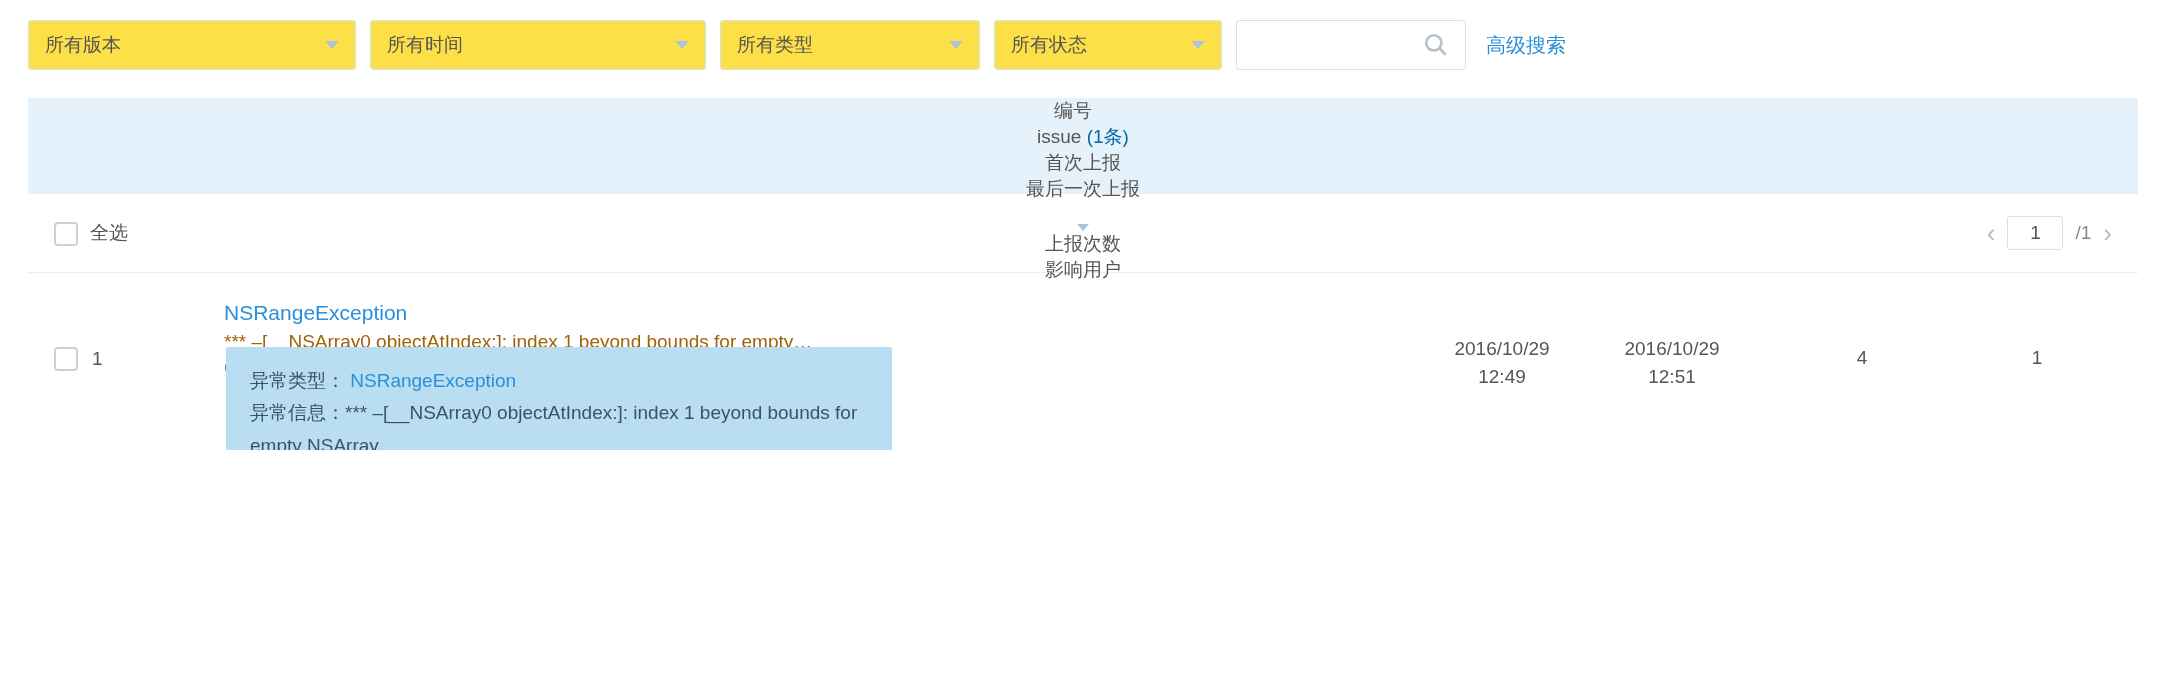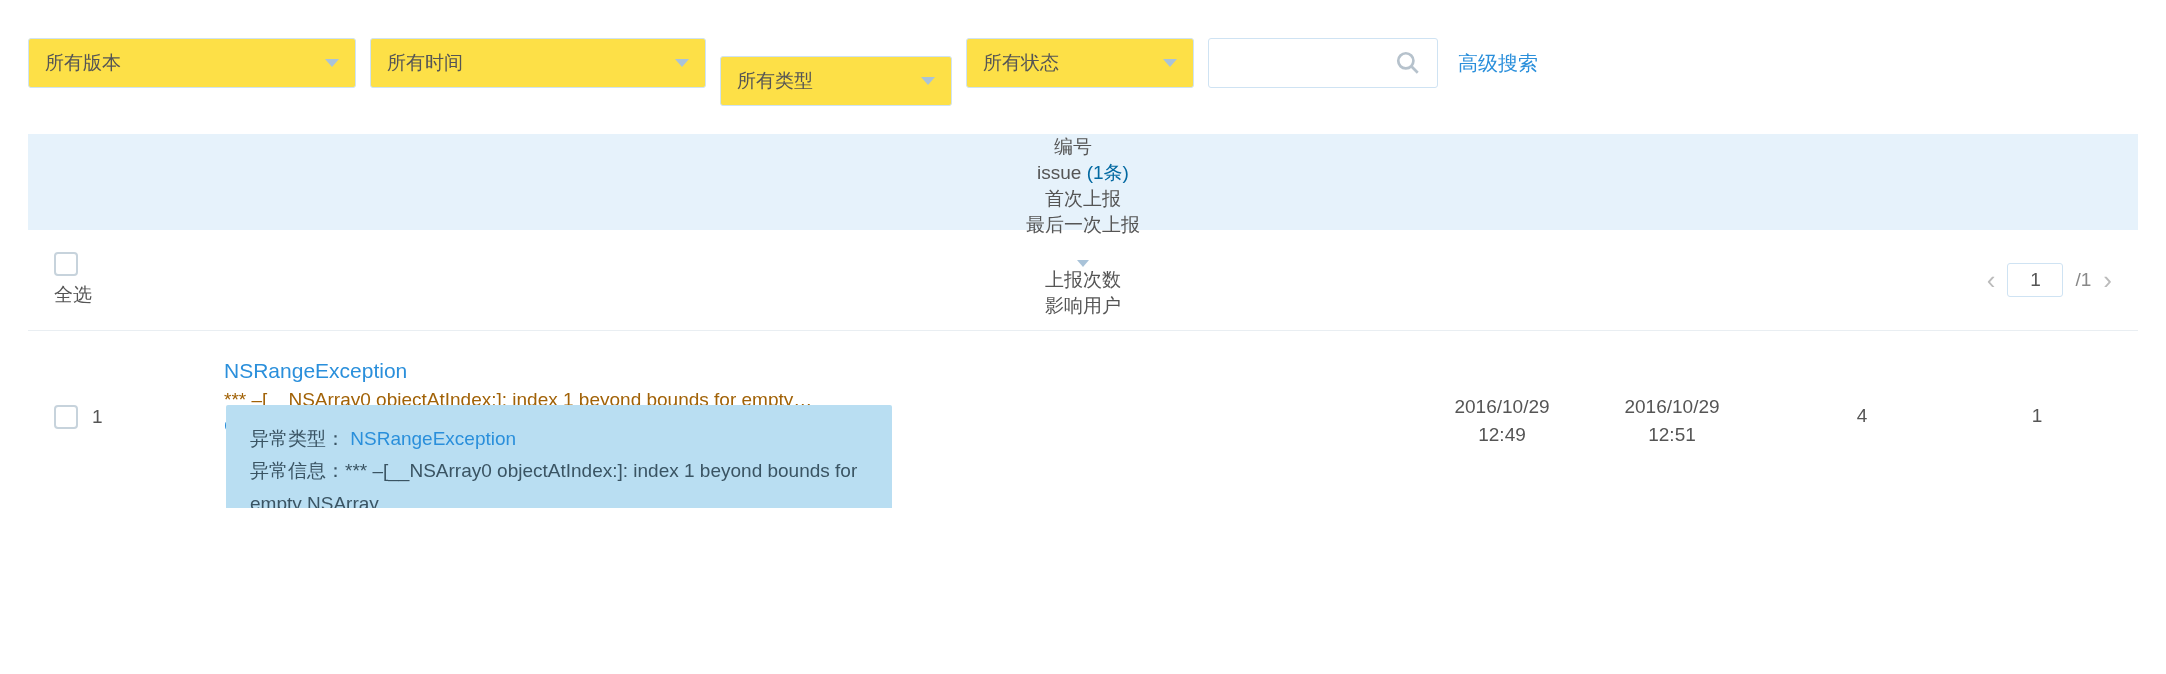--- a/index.html
+++ b/index.html
@@ -12,21 +12,21 @@
     }
     .filters { display: flex; gap: 14px; align-items: center; margin-bottom: 28px; }
     .dropdown {
       display: flex; align-items: center; justify-content: space-between;
       border: 1px solid #cfe3f3; border-radius: 3px;
       height: 50px; padding: 0 16px; background: #fde047; color: #555;
       cursor: pointer; flex: 0 0 auto;
     }
     .dd-ver { width: 328px; }
     .dd-time { width: 336px; }
-    .dd-type { width: 232px; margin-top: 36px; }
+    .dd-type { width: 260px; }
     .dd-status { width: 228px; text-align: center; }
     .chev { width: 0; height: 0; border-left: 7px solid transparent; border-right: 7px solid transparent; border-top: 8px solid #a9c3d9; }
     .chev-sm { border-left-width: 6px; border-right-width: 6px; border-top-width: 7px; }
     .search-box {
       display: flex; align-items: center; justify-content: flex-end;
       border: 1px solid #cfe3f3; border-radius: 3px;
       height: 50px; width: 230px; padding: 0 16px; color: #aaa; cursor: text;
     }
     .adv-link { color: #2a8fdb; font-size: 20px; cursor: pointer; margin-left: 6px; white-space: nowrap; }
 
@@ -40,21 +40,21 @@
     .col-first { width: 160px; text-align: center; }
     .col-last { width: 180px; text-align: center; display: flex; flex-direction: column; align-items: center; gap: 22px; }
     .col-count { width: 200px; text-align: center; }
     .col-users { width: 150px; text-align: center; }
     .count-link { color: #0369a1; }
 
     .selectall-row {
       display: flex; align-items: center; justify-content: space-between;
       padding: 22px 26px 22px 26px;
     }
-    .left-sel { display: flex; align-items: flex-start; gap: 6px; flex-direction: column; }
+    .left-sel { display: flex; align-items: flex-end; gap: 12px; }
     .checkbox {
       width: 24px; height: 24px; border: 2px solid #c7d3dc;
       border-radius: 4px; background: #fff; cursor: pointer;
     }
     .pager { display: flex; align-items: center; gap: 12px; color: #888; }
     .pager-arrow { color: #bbb; font-size: 26px; cursor: pointer; user-select: none; }
     .page-input {
       width: 56px; height: 34px; border: 1px solid #cfe3f3; border-radius: 3px;
       text-align: center; font-size: 19px; color: #555;
     }

